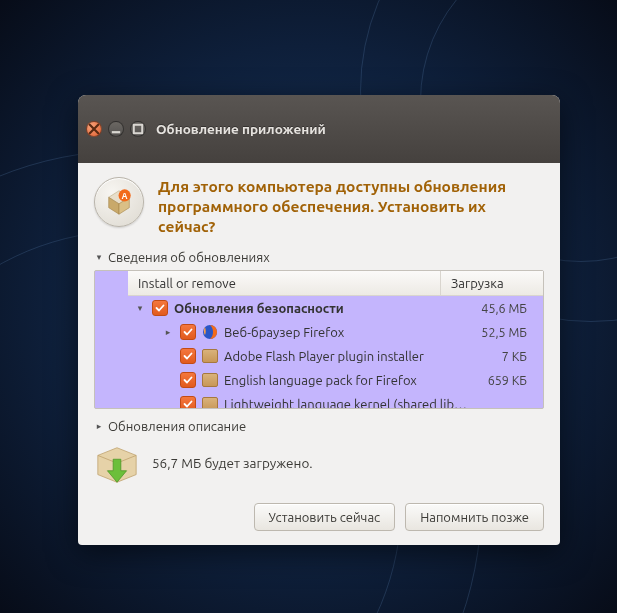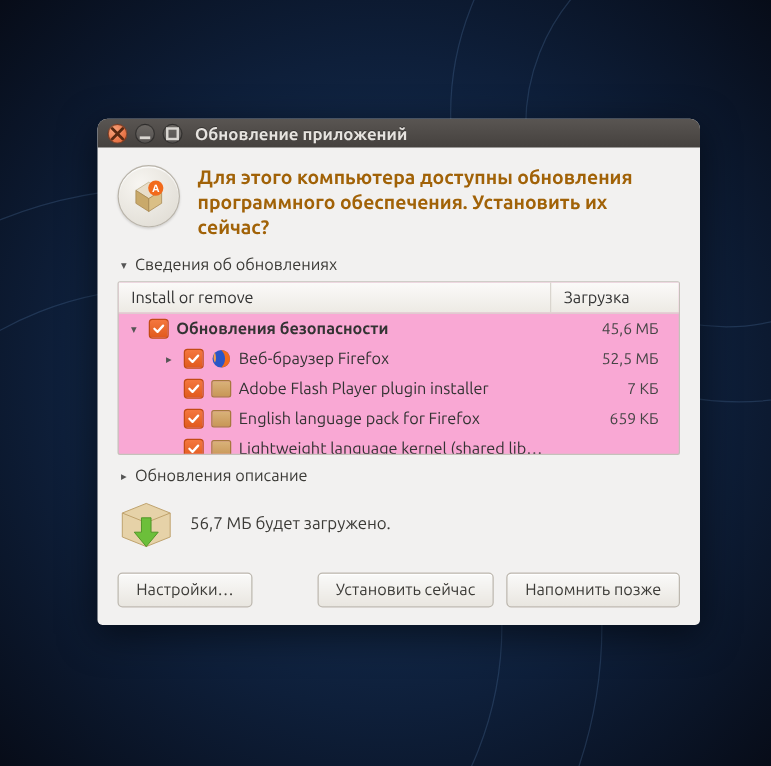--- a/index.html
+++ b/index.html
@@ -26,25 +26,25 @@
     position: absolute;
     left: 78px;
     top: 95px;
     width: 482px;
     border-radius: 8px 8px 4px 4px;
     box-shadow: 0 8px 30px rgba(0,0,0,.55);
     overflow: hidden;
     background: #f2f1f0;
   }
   .titlebar {
-    height: 23px;
+    height: 36px;
     background: linear-gradient(to bottom, #595552 0%, #45413e 100%);
     display: flex;
     align-items: center;
-    padding: 0 8px;
+    padding: 16px 8px;
     gap: 6px;
   }
   .tb-btn {
     width: 14px; height: 14px; border-radius: 50%;
     border: 1px solid rgba(0,0,0,.45);
     display:flex;align-items:center;justify-content:center;
   }
   .tb-close { background: radial-gradient(circle at 30% 30%, #f7a27a, #e05e2e); }
   .tb-min, .tb-max { background: linear-gradient(to bottom,#6b6763,#555250); }
   .tb-title {
@@ -69,24 +69,25 @@
     color:#a16207;
   }
   .disclosure {
     margin-top:14px; font-size:13px; color:#3c3b37;
     display:flex;align-items:center;gap:4px; cursor:default;
   }
   .tri { font-size:9px; color:#555; display:inline-block; width:10px; text-align:center;}
   .listbox {
     margin-top:6px;
     border:1px solid #c5c1ba;
-    background:#f9a8d4;
+    background:#c4b5fd;
     border-radius:2px;
     font-size:13px;
     color:#333;
+    padding-left:33px;
   }
   .listhead {
     display:flex; border-bottom:1px solid #d9d5ce;
     background:linear-gradient(to bottom,#fbfaf9,#edeae4);
   }
   .listhead > div { padding:5px 10px; }
   .col-name { flex:1; border-right:1px solid #d9d5ce;}
   .col-size { width:82px; text-align:left;}
   .listbody { max-height:112px; overflow:hidden;}
   .row {
@@ -285,21 +286,20 @@
             <path d="M4 14 L24 6 L44 14 L44 34 L24 42 L4 34 Z" fill="#e6d2a8" stroke="#bda06a" stroke-width="0.8"></path>
             <path d="M4 14 L24 22 L44 14" fill="none" stroke="#bda06a" stroke-width="0.8"></path>
             <path d="M24 22 L24 42" stroke="#bda06a" stroke-width="0.8"></path>
             <path d="M20 18 L20 30 L14 30 L24 42 L34 30 L28 30 L28 18 Z" fill="#6cbf3a" stroke="#4d9426" stroke-width="0.8"></path>
           </svg>
         </div>
         <div class="dltext">56,7 МБ будет загружено.</div>
       </div>
 
       <div class="btnbar">
-        <button class="ubtn">Настройки…</button>
         <div class="right">
           <button class="ubtn">Установить сейчас</button>
           <button class="ubtn">Напомнить позже</button>
         </div>
       </div>
     </div>
   </div>
 </div>
 
 </body></html>

